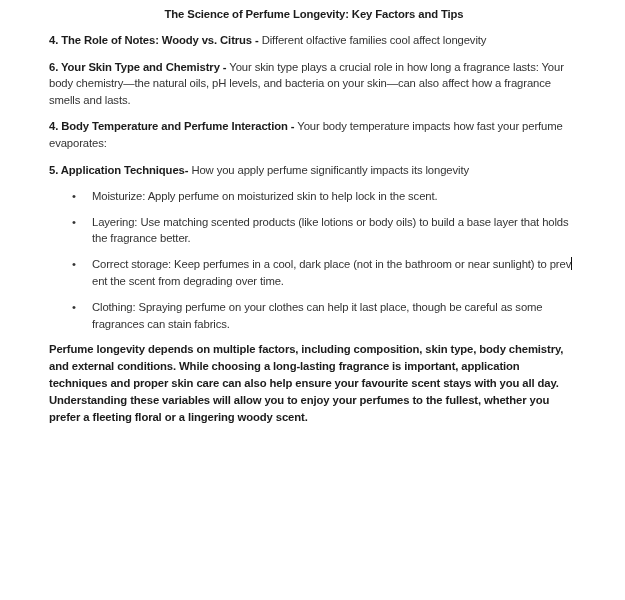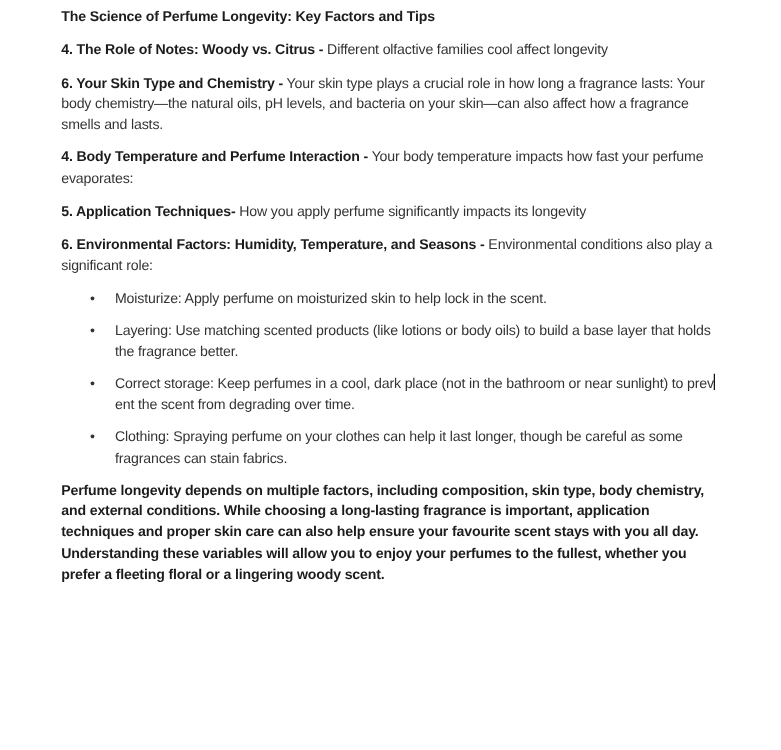--- a/index.html
+++ b/index.html
@@ -20,21 +20,21 @@
     line-height: 16.8px;
     letter-spacing: -0.12px;
     color: #333333;
     cursor: text;
   }
   .doc-title {
     margin: 0 0 9.5px 0;
     font-size: 11.3px;
     line-height: 16.8px;
     font-weight: 700;
-    text-align: left;
+    text-align: center;
     color: #1c1c1c;
   }
   p {
     margin: 0 0 9.5px 0;
   }
   .bold-para, strong, .tips-heading {
     font-weight: 700;
     color: #1c1c1c;
   }
   ul.tips {
@@ -71,25 +71,24 @@
 
 
   <p><strong>4. The Role of Notes: Woody vs. Citrus -</strong><span> Different olfactive families cool affect longevity</span></p>
 
   <p><strong>6. Your Skin Type and Chemistry -</strong><span> Your skin type plays a crucial role in how long a fragrance lasts: Your body chemistry—the natural oils, pH levels, and bacteria on your skin—can also affect how a fragrance smells and lasts.</span></p>
 
   <p><strong>4. Body Temperature and Perfume Interaction -</strong><span> Your body temperature impacts how fast your perfume evaporates:</span></p>
 
   <p><strong>5. Application Techniques-</strong><span> How you apply perfume significantly impacts its longevity</span></p>
 
-  <p><strong>6. Environmental Factors: Humidity, Temperature, and Seasons -</strong><span> Environmental conditions also play a significant role:</span></p>
 
 
   <ul class="tips">
     <li><span>Moisturize: Apply perfume on moisturized skin to help lock in the scent.</span></li>
     <li><span>Layering: Use matching scented products (like lotions or body oils) to build a base layer that holds the fragrance better.</span></li>
     <li><span>Correct storage: Keep perfumes in a cool, dark place (not in the bathroom or near sunlight) to prev</span><span class="caret"></span><span>ent the scent from degrading over time.</span></li>
-    <li><span>Clothing: Spraying perfume on your clothes can help it last longer, though be careful as some fragrances can stain fabrics.</span></li>
+    <li><span>Clothing: Spraying perfume on your clothes can help it last place, though be careful as some fragrances can stain fabrics.</span></li>
   </ul>
 
   <p class="bold-para">Perfume longevity depends on multiple factors, including composition, skin type, body chemistry, and external conditions. While choosing a long-lasting fragrance is important, application techniques and proper skin care can also help ensure your favourite scent stays with you all day. Understanding these variables will allow you to enjoy your perfumes to the fullest, whether you prefer a fleeting floral or a lingering woody scent.</p>
 
 </div>
 
 </body></html>

